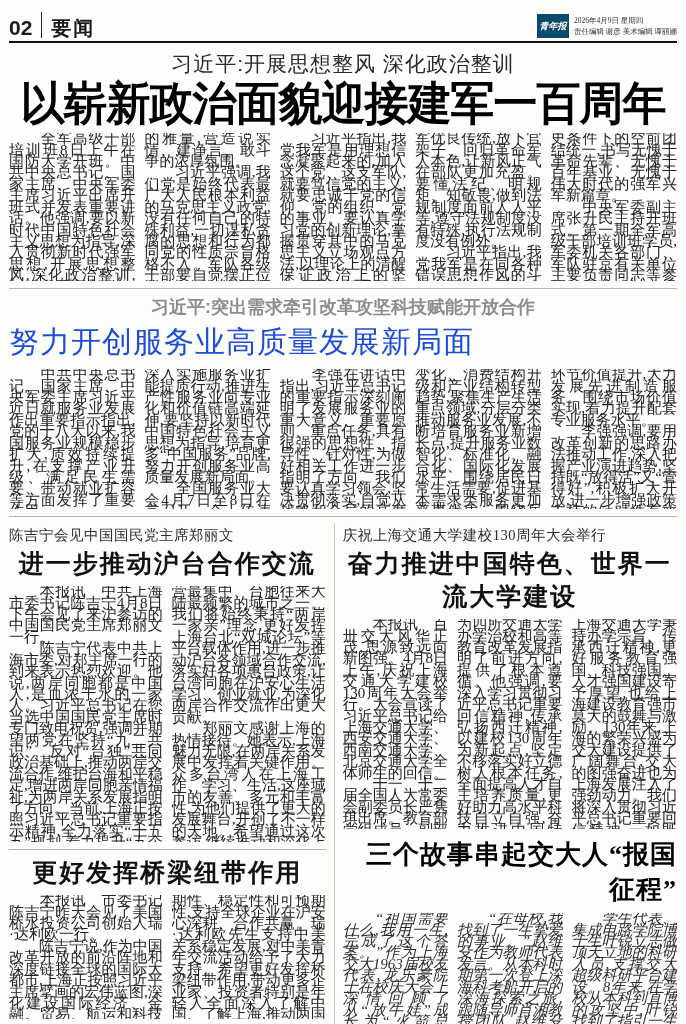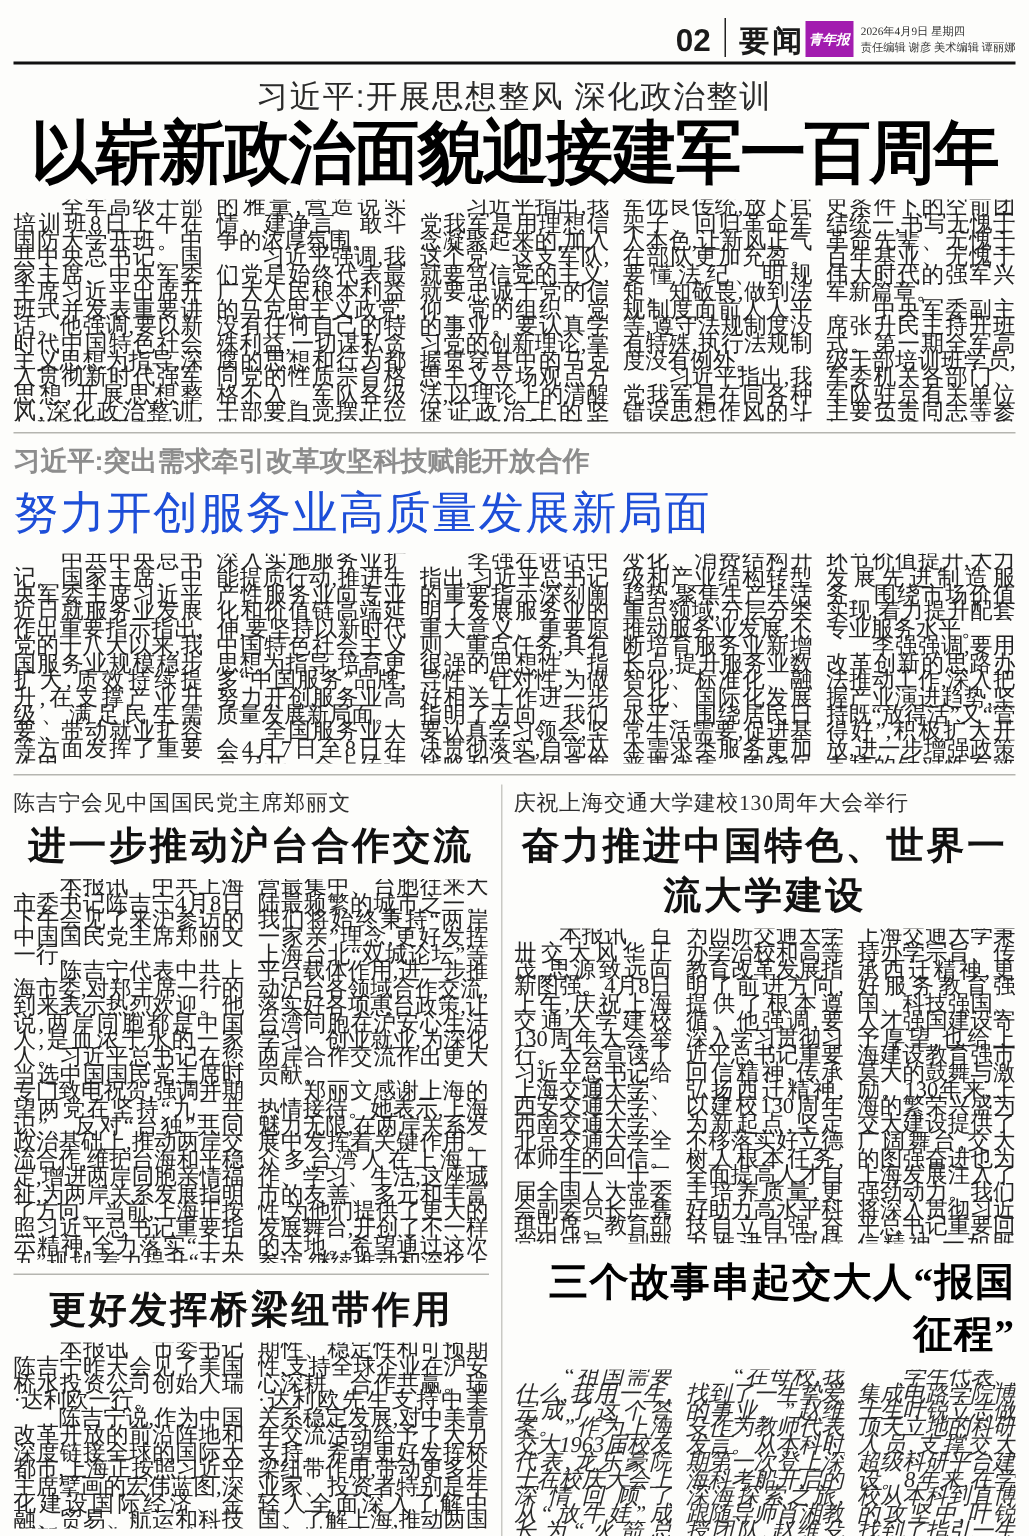--- a/index.html
+++ b/index.html
@@ -1,41 +1,41 @@
 <!DOCTYPE html>
 <html><head>
 <meta charset="utf-8">
 <style>
   html,body{margin:0;padding:0;background:#e8e8e4;}
   .page{position:relative;width:686px;height:1024px;margin:0 auto;background:#fdfdfb;
         color:#1a1a1a;box-sizing:border-box;padding:8px 9px 0 9px;overflow:hidden;
         font-family:"Liberation Serif","DejaVu Serif",serif;}
   
-  .mast{display:flex;justify-content:flex-end;align-items:flex-end;height:30px;}
+  .mast{display:flex;justify-content:space-between;align-items:flex-end;height:30px;}
   .mast-left{display:flex;align-items:flex-end;gap:9px;}
   .pageno{font-family:"Liberation Sans","DejaVu Sans",sans-serif;font-weight:bold;
           font-size:21px;line-height:1;}
   .mast-vbar{width:1px;height:26px;background:#222;}
   .section-name{font-family:"Liberation Sans","DejaVu Sans",sans-serif;font-weight:bold;
           font-size:20px;line-height:1;letter-spacing:2px;}
   .mast-right{display:flex;align-items:center;gap:5px;}
-  .logo-box{width:32px;height:24px;background:#a21caf;color:#fff;display:flex;
+  .logo-box{width:32px;height:24px;background:#0c4a6e;color:#fff;display:flex;
             align-items:center;justify-content:center;font-size:9px;font-weight:bold;
             font-style:italic;letter-spacing:0;}
   .mast-meta{font-size:7.5px;line-height:1.5;color:#333;}
   .rule-heavy{height:2px;background:#111;margin-top:3px;}
   .rule-thin{height:1px;background:#b5b5b0;margin:7px 0 6px 0;}
   
   .kicker-xl{font-family:"Liberation Sans","DejaVu Sans",sans-serif;font-weight:normal;
              font-size:21px;text-align:center;margin-top:7px;letter-spacing:1px;color:#2a2a2a;}
   .head-xxl{font-family:"Liberation Sans","DejaVu Sans",sans-serif;font-weight:900;
             font-size:44px;line-height:1.12;text-align:center;letter-spacing:-1px;
             color:#000;transform:scaleY(1.04);}
   .kicker-gray{font-family:"Liberation Sans","DejaVu Sans",sans-serif;font-weight:bold;
-             font-size:18px;color:#8d8d8d;margin-top:4px;}
+             font-size:18px;text-align:center;color:#8d8d8d;margin-top:4px;}
   .head-xl{font-family:"Liberation Sans","DejaVu Sans",sans-serif;font-weight:400;
             font-size:30px;text-align:left;letter-spacing:1px;margin-top:3px;color:#1d4ed8;}
   .kicker-sm{font-size:14.5px;text-align:left;color:#2e2e2e;margin-top:3px;letter-spacing:0.5px;}
   .head-md{font-family:"Liberation Sans","DejaVu Sans",sans-serif;font-weight:800;
            font-size:25px;text-align:center;letter-spacing:2px;margin-top:2px;color:#111;}
   .head-serif{font-family:"Liberation Serif","DejaVu Serif",serif;font-weight:900;
            font-size:26px;text-align:right;letter-spacing:1px;margin:8px 0 4px 0;color:#000;}
   
   .colrow{display:flex;gap:9px;margin-top:6px;}
   .colflow{flex:1;font-size:15px;line-height:11.4px;text-align:justify;color:#222;

